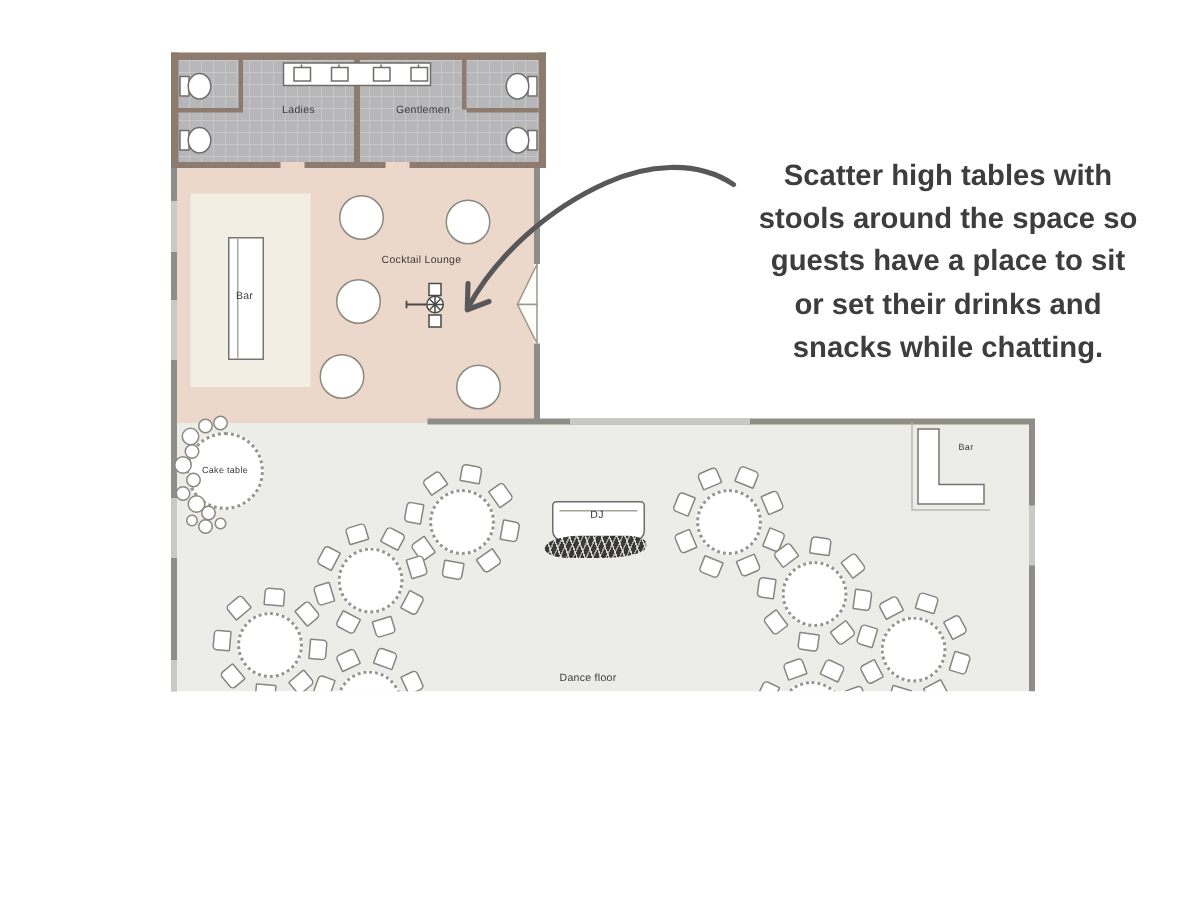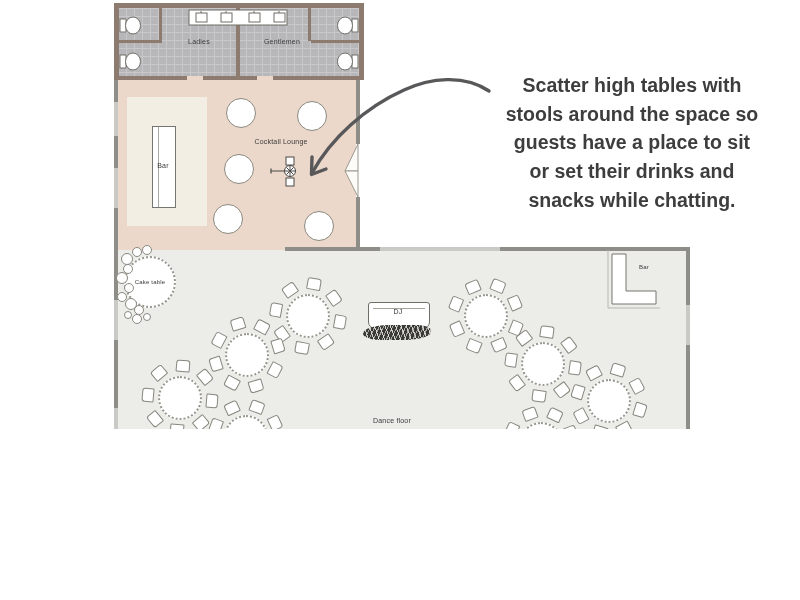--- a/index.html
+++ b/index.html
@@ -1,17 +1,17 @@
 <!DOCTYPE html>
 <html style="--hall-floor: #ecede9; --lounge-floor: #ebd8ca; --bar-area-floor: #f3eee4; --tile-floor: #b7b7b9; --tile-grid: #c8c8ca; --restroom-wall: #8c7b6e; --hall-wall: #8e8d88; --window: #c9c9c5; --annotation-text: #3d3d3d; --arrow: #58585a;"><head>
 <meta charset="utf-8">
 <style>
   html,body{margin:0;padding:0;background:#fff;}
   #stage{position:relative;width:800px;height:429px;background:#ffffff;
-         font-family:"Liberation Sans",sans-serif;overflow:hidden;}
+         font-family:"Liberation Sans",sans-serif;overflow:hidden;margin-top:32px;}
   .abs{position:absolute;}
   .lbl{position:absolute;color:#3a3a3a;text-align:center;font-size:7px;
        line-height:1.1;letter-spacing:.2px;white-space:nowrap;pointer-events:none;}
   .wall{position:absolute;background:var(--hall-wall,#8e8d88);}
   .wall.rw{background:var(--restroom-wall,#8c7b6e);}
   .window{position:absolute;background:var(--window,#c9c9c5);}
   .gap{position:absolute;}
   #restroom-floor{left:118px;top:8px;width:241px;height:68px;
     background-color:var(--tile-floor,#b7b7b9);
     background-image:linear-gradient(var(--tile-grid,#c7c7c9) 1px,transparent 1px),

